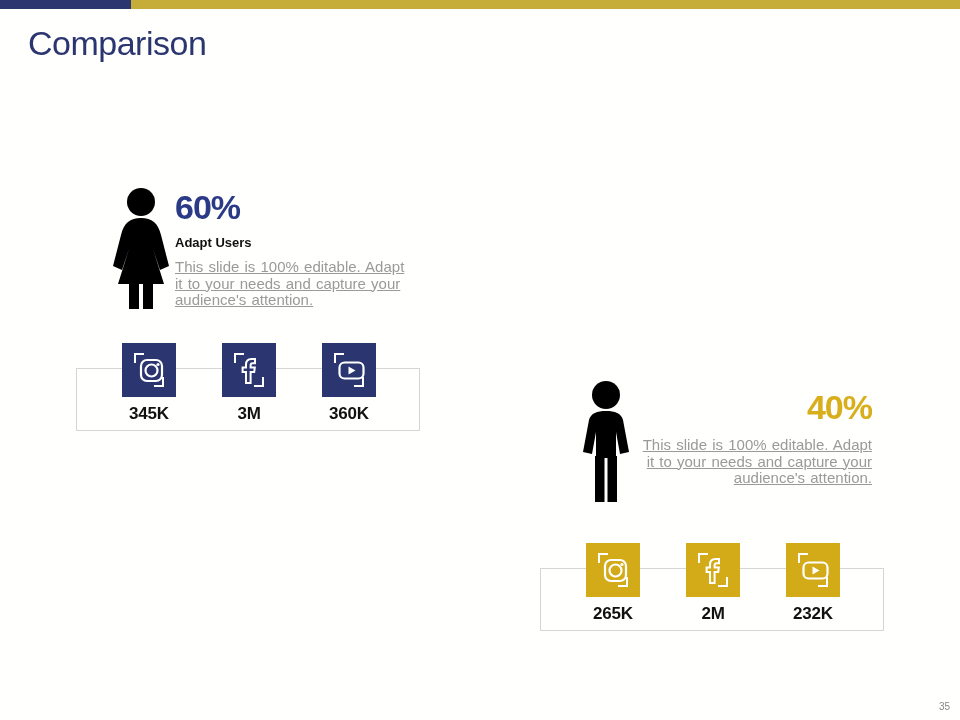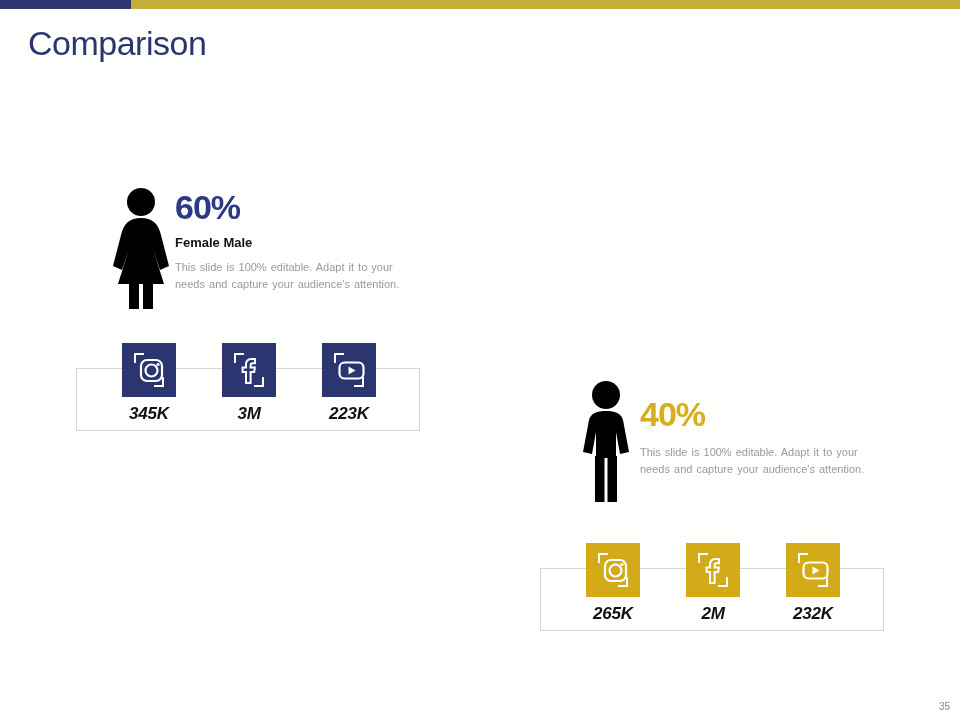--- a/index.html
+++ b/index.html
@@ -65,46 +65,47 @@
   .person-figure svg { display: block; }
   .fig-female { left: 34px; top: 2px; }
   .fig-male   { left: 37px; top: 5px; }
 
   
   .info-block {
     position: absolute;
     top: 0;
   }
   .info-female { left: 99px; top: 0px;  width: 232px; }
-  .info-male   { left: 100px; top: 17px; width: 232px; }
+  .info-male   { left: 100px; top: 10px; width: 232px; text-align: right; }
 
   .pct {
     font-size: 34px;
     font-weight: bold;
     line-height: 44px;
     letter-spacing: -1px;
     margin: 0;
   }
   .pct-female { color: #2b3a86; }
   .pct-male   { color: #d8ae1c; }
 
   .subtitle {
     font-size: 13px;
     font-weight: bold;
     color: #111111;
     line-height: 16px;
     margin: 6px 0 0 0;
   }
 
   .body-text {
-    font-size: 11px;
+    font-size: 15px;
     color: #9a9a9a;
     line-height: 16.5px;
     margin: 8px 0 0 0;
     word-spacing: 1px;
+    text-decoration: underline;
   }
 
   
   .stats-wrap {
     position: absolute;
   }
   .stats-female { left: 0px;  top: 158px; width: 346px; }
   .stats-male   { left: 0px;  top: 168px; width: 346px; }
 
   .stats-outline {
@@ -124,21 +125,20 @@
     top: 0;
     width: 346px;
     display: flex;
     justify-content: flex-start;
   }
 
   .stat-cell {
     position: absolute;
     width: 68px;
     text-align: center;
-    font-style: italic;
   }
   .cell-0 { left: 39px;  }
   .cell-1 { left: 139px; }
   .cell-2 { left: 239px; }
 
   .icon-tile {
     width: 54px;
     height: 54px;
     margin: 0 auto;
     position: relative;
@@ -193,21 +193,21 @@
                L 59 79
                L 51 48
                C 48 36, 42 31, 31 31 Z" fill="#000000"></path>
       <rect x="19" y="96" width="10" height="26" fill="#000000"></rect>
       <rect x="33" y="96" width="10" height="26" fill="#000000"></rect>
     </svg>
   </div>
 
   <div class="info-block info-female">
     <div class="pct pct-female">60%</div>
-    <div class="subtitle">Female Male</div>
+    <div class="subtitle">Adapt Users</div>
     <div class="body-text">This slide is 100% editable. Adapt it to your needs and capture your audience's attention.</div>
   </div>
 
   <div class="stats-wrap stats-female">
     <div class="stats-outline"></div>
 
     <div class="stats-row">
 
       <div class="stat-cell cell-0">
         <div class="icon-tile tile-blue">
@@ -235,21 +235,21 @@
 
       <div class="stat-cell cell-2">
         <div class="icon-tile tile-blue">
           <svg width="54" height="54" viewBox="0 0 54 54" aria-hidden="true">
             <path d="M13 20 L13 11 L22 11" fill="none" stroke="#ffffff" stroke-width="2"></path>
             <path d="M41 34 L41 43 L32 43" fill="none" stroke="#ffffff" stroke-width="2"></path>
             <rect x="17.5" y="19.5" width="24" height="16" rx="5" ry="5" fill="none" stroke="#ffffff" stroke-width="2.2"></rect>
             <path d="M26.5 23.5 L26.5 31.5 L33.5 27.5 Z" fill="#ffffff"></path>
           </svg>
         </div>
-        <div class="stat-value">223K</div>
+        <div class="stat-value">360K</div>
       </div>
 
     </div>
   </div>
 </div>
 
 <div class="panel panel-male">
 
   <div class="person-figure fig-male">
     <svg width="58" height="122" viewBox="0 0 58 122" aria-hidden="true">

